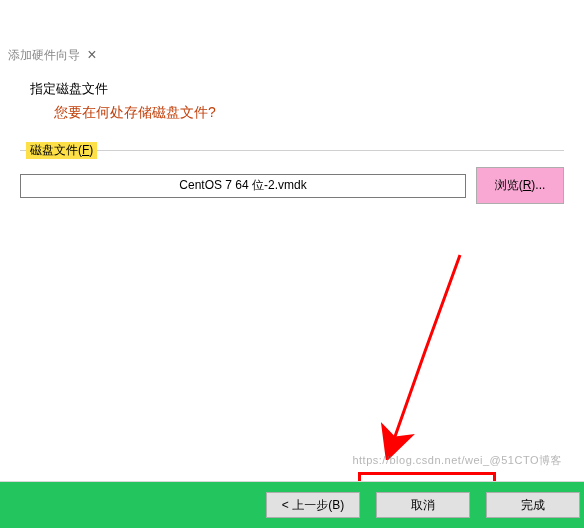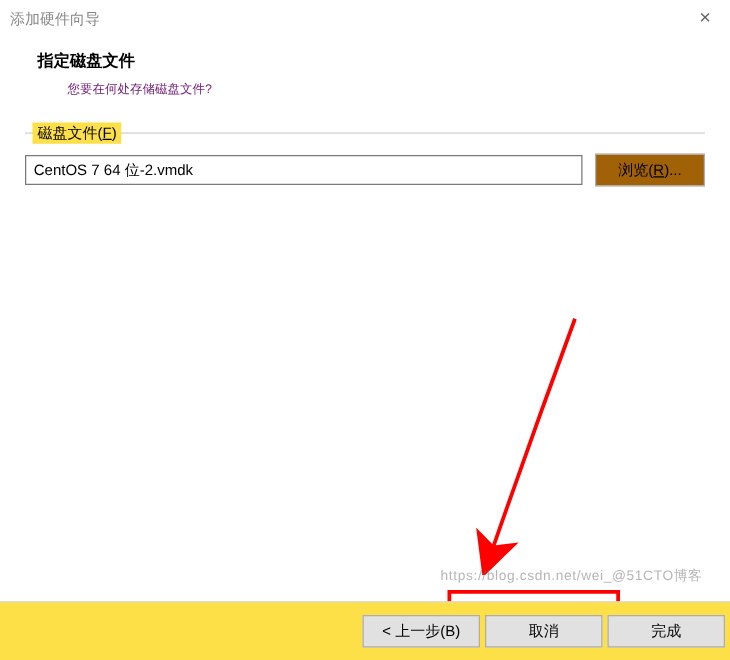--- a/index.html
+++ b/index.html
@@ -9,45 +9,46 @@
     font-size: 12px;
     background: #fff;
     color: #000;
     width: 584px;
     height: 528px;
     overflow: hidden;
     position: relative;
   }
   .titlebar {
     display: flex;
-    justify-content: space-between;
+    justify-content: flex-start;
     align-items: center;
     padding: 4px 8px 0 8px;
     height: 26px;
     color: #888;
+    margin-top: 40px;
   }
   .titlebar .close {
     font-size: 16px;
     color: #666;
     width: 24px;
     text-align: center;
   }
   .header {
     padding: 14px 10px 14px 30px;
     background: #fff;
   }
   .header .heading {
-    font-weight: bold;
+    font-weight: normal;
     font-size: 13px;
     margin-bottom: 6px;
   }
   .header .subheading {
-    font-size: 10px;
+    font-size: 14px;
     padding-left: 24px;
-    color: #701a75;
+    color: #c2410c;
   }
   .fieldset {
     margin: 14px 20px 0 20px;
     position: relative;
   }
   .fieldset .legend {
     position: absolute;
     top: -8px;
     left: 6px;
     background: #fde047;
@@ -69,42 +70,43 @@
     align-items: center;
   }
   .filepath {
     flex: 1;
     height: 24px;
     border: 1px solid #7a7a7a;
     padding: 2px 6px;
     font-size: 12px;
     background: #fff;
     font-family: inherit;
+    text-align: center;
   }
   .browse-btn {
-    height: 26px;
+    height: 37px;
     min-width: 88px;
     border: 1px solid #adadad;
-    background: #a16207;
+    background: #f9a8d4;
     font-size: 12px;
     font-family: inherit;
     cursor: pointer;
     padding: 0 8px;
   }
   .button-bar {
     position: absolute;
     left: 0;
     right: 0;
     bottom: 0;
     border-top: 1px solid #d8d8d8;
     padding: 10px 4px 10px 0;
     display: flex;
     justify-content: flex-end;
-    gap: 4px;
-    background: #fde047;
+    gap: 16px;
+    background: #22c55e;
   }
   .btn {
     height: 26px;
     min-width: 94px;
     border: 1px solid #adadad;
     background: #e1e1e1;
     font-size: 12px;
     font-family: inherit;
     cursor: pointer;
   }

